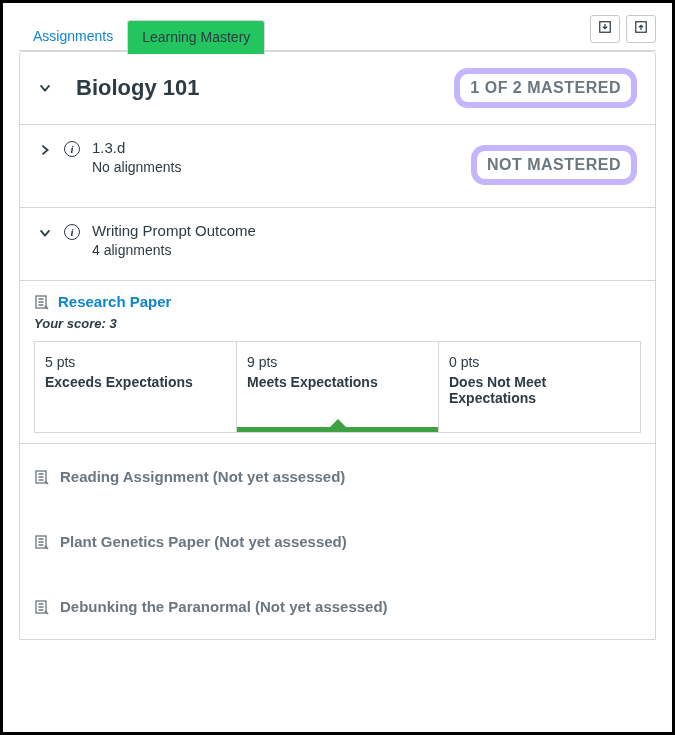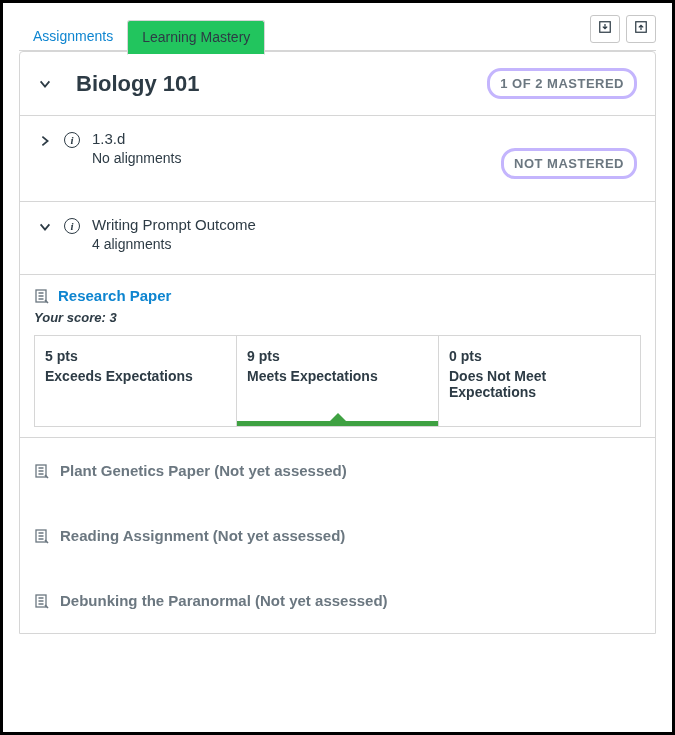--- a/index.html
+++ b/index.html
@@ -73,23 +73,23 @@
     flex-shrink: 0;
   }
   .chev svg { width: 14px; height: 14px; }
   .course-title {
     font-size: 22px;
     font-weight: 700;
     color: #2d3b45;
     flex: 1;
   }
   .pill {
-    border: 3px solid #c4b5fd;
+    border: 6px solid #c4b5fd;
     color: #6b7780;
-    font-size: 13px;
+    font-size: 16px;
     font-weight: 700;
     letter-spacing: 0.5px;
     padding: 5px 10px;
     border-radius: 14px;
   }
   .pill.green {
     border-color: #0b874b;
     color: #0b874b;
   }
 
@@ -120,21 +120,21 @@
   .outcome-body { flex: 1; }
   .outcome-title {
     font-size: 15px;
     color: #2d3b45;
     margin-bottom: 3px;
   }
   .outcome-sub {
     font-size: 14px;
     color: #2d3b45;
   }
-  .outcome .pill { margin-top: 18px; }
+  .outcome .pill { margin-top: 6px; }
 
   .alignment-block {
     padding: 12px 14px 4px 14px;
     border-bottom: 1px solid #d6d6d6;
   }
   .align-row {
     display: flex;
     align-items: center;
     gap: 8px;
     margin-bottom: 6px;
@@ -164,21 +164,21 @@
   }
   .rubric-cell {
     flex: 1;
     padding: 12px 10px 26px 10px;
     border-right: 1px solid #d6d6d6;
     position: relative;
   }
   .rubric-cell:last-child { border-right: none; }
   .rubric-pts {
     font-size: 14px;
-    font-weight: 700;
+    font-weight: 400;
     color: #2d3b45;
     margin-bottom: 4px;
   }
   .rubric-label {
     font-size: 14px;
     font-weight: 700;
     color: #2d3b45;
   }
   .rubric-cell.current::after {
     content: "";
@@ -307,32 +307,32 @@
   </div>
 
   <div class="plain-align">
     <span class="rubric-icon">
       <svg viewBox="0 0 16 16" fill="none" stroke="#6b7780" stroke-width="1.3">
         <rect x="2" y="2" width="10" height="12"></rect>
         <path d="M4.5 5 H9.5 M4.5 8 H9.5 M4.5 11 H9.5"></path>
         <path d="M11 12 L14 15" stroke-width="1.6"></path>
       </svg>
     </span>
-    <span class="text">Plant Genetics Paper (Not yet assessed)</span>
+    <span class="text">Reading Assignment (Not yet assessed)</span>
   </div>
 
   <div class="plain-align">
     <span class="rubric-icon">
       <svg viewBox="0 0 16 16" fill="none" stroke="#6b7780" stroke-width="1.3">
         <rect x="2" y="2" width="10" height="12"></rect>
         <path d="M4.5 5 H9.5 M4.5 8 H9.5 M4.5 11 H9.5"></path>
         <path d="M11 12 L14 15" stroke-width="1.6"></path>
       </svg>
     </span>
-    <span class="text">Reading Assignment (Not yet assessed)</span>
+    <span class="text">Plant Genetics Paper (Not yet assessed)</span>
   </div>
 
   <div class="plain-align">
     <span class="rubric-icon">
       <svg viewBox="0 0 16 16" fill="none" stroke="#6b7780" stroke-width="1.3">
         <rect x="2" y="2" width="10" height="12"></rect>
         <path d="M4.5 5 H9.5 M4.5 8 H9.5 M4.5 11 H9.5"></path>
         <path d="M11 12 L14 15" stroke-width="1.6"></path>
       </svg>
     </span>

